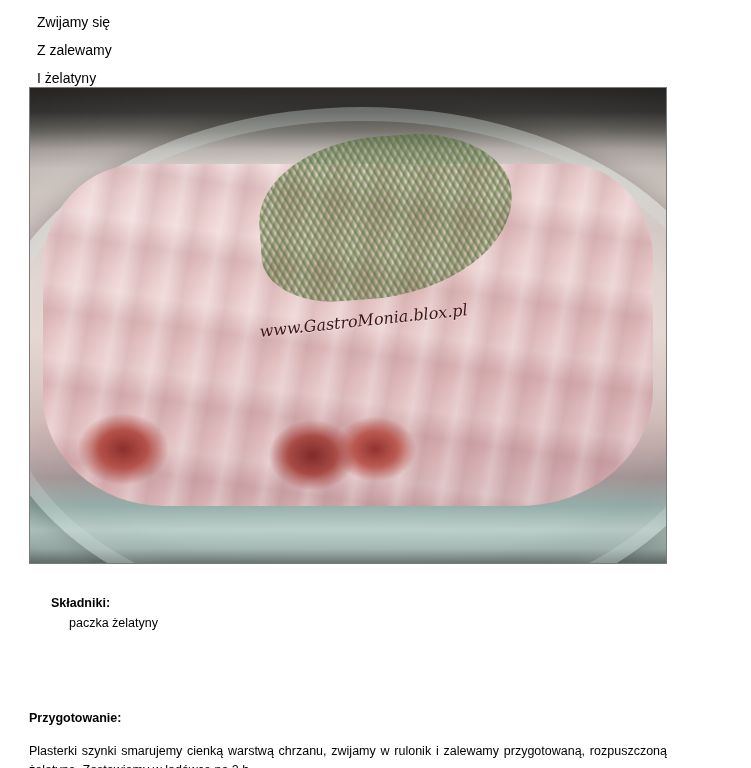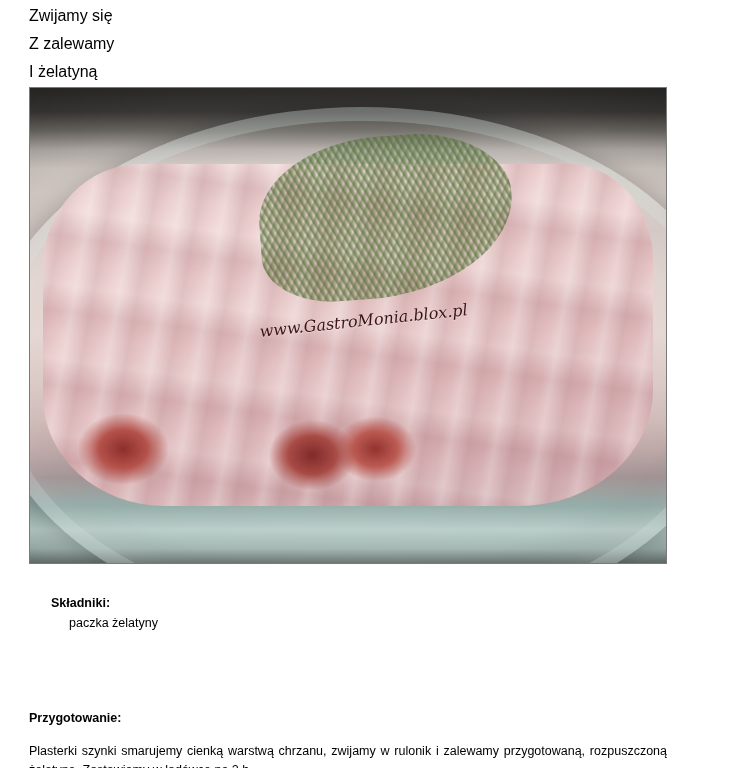--- a/index.html
+++ b/index.html
@@ -15,23 +15,23 @@
     overflow: hidden;
   }
   .page {
     position: relative;
     width: 751px;
     height: 768px;
     box-sizing: border-box;
     padding: 0 28px;
   }
   .intro-line {
-    font-size: 16px;
+    font-size: 14px;
     line-height: 1.1;
-    margin: 0;
+    margin: 8px;
     padding: 0;
   }
   .intro-line.l1 { position: absolute; left: 29px; top: 7px; }
   .intro-line.l2 { position: absolute; left: 29px; top: 35px; }
   .intro-line.l3 { position: absolute; left: 29px; top: 63px; }
 
   .photo-frame {
     position: absolute;
     left: 29px;
     top: 87px;
@@ -183,21 +183,21 @@
     text-justify: inter-word;
   }
 </style>
 </head>
 <body>
 
 <div class="page">
 
   <p class="intro-line l1">Zwijamy się</p>
   <p class="intro-line l2">Z zalewamy</p>
-  <p class="intro-line l3">I żelatyną</p>
+  <p class="intro-line l3">I żelatyny</p>
 
   <div class="photo-frame">
     <div class="photo"></div>
     <div class="plate-rim"></div>
     <div class="rolls"></div>
     <div class="roll-ends"></div>
     <div class="dill"></div>
     <div class="watermark">www.GastroMonia.blox.pl</div>
   </div>
 

